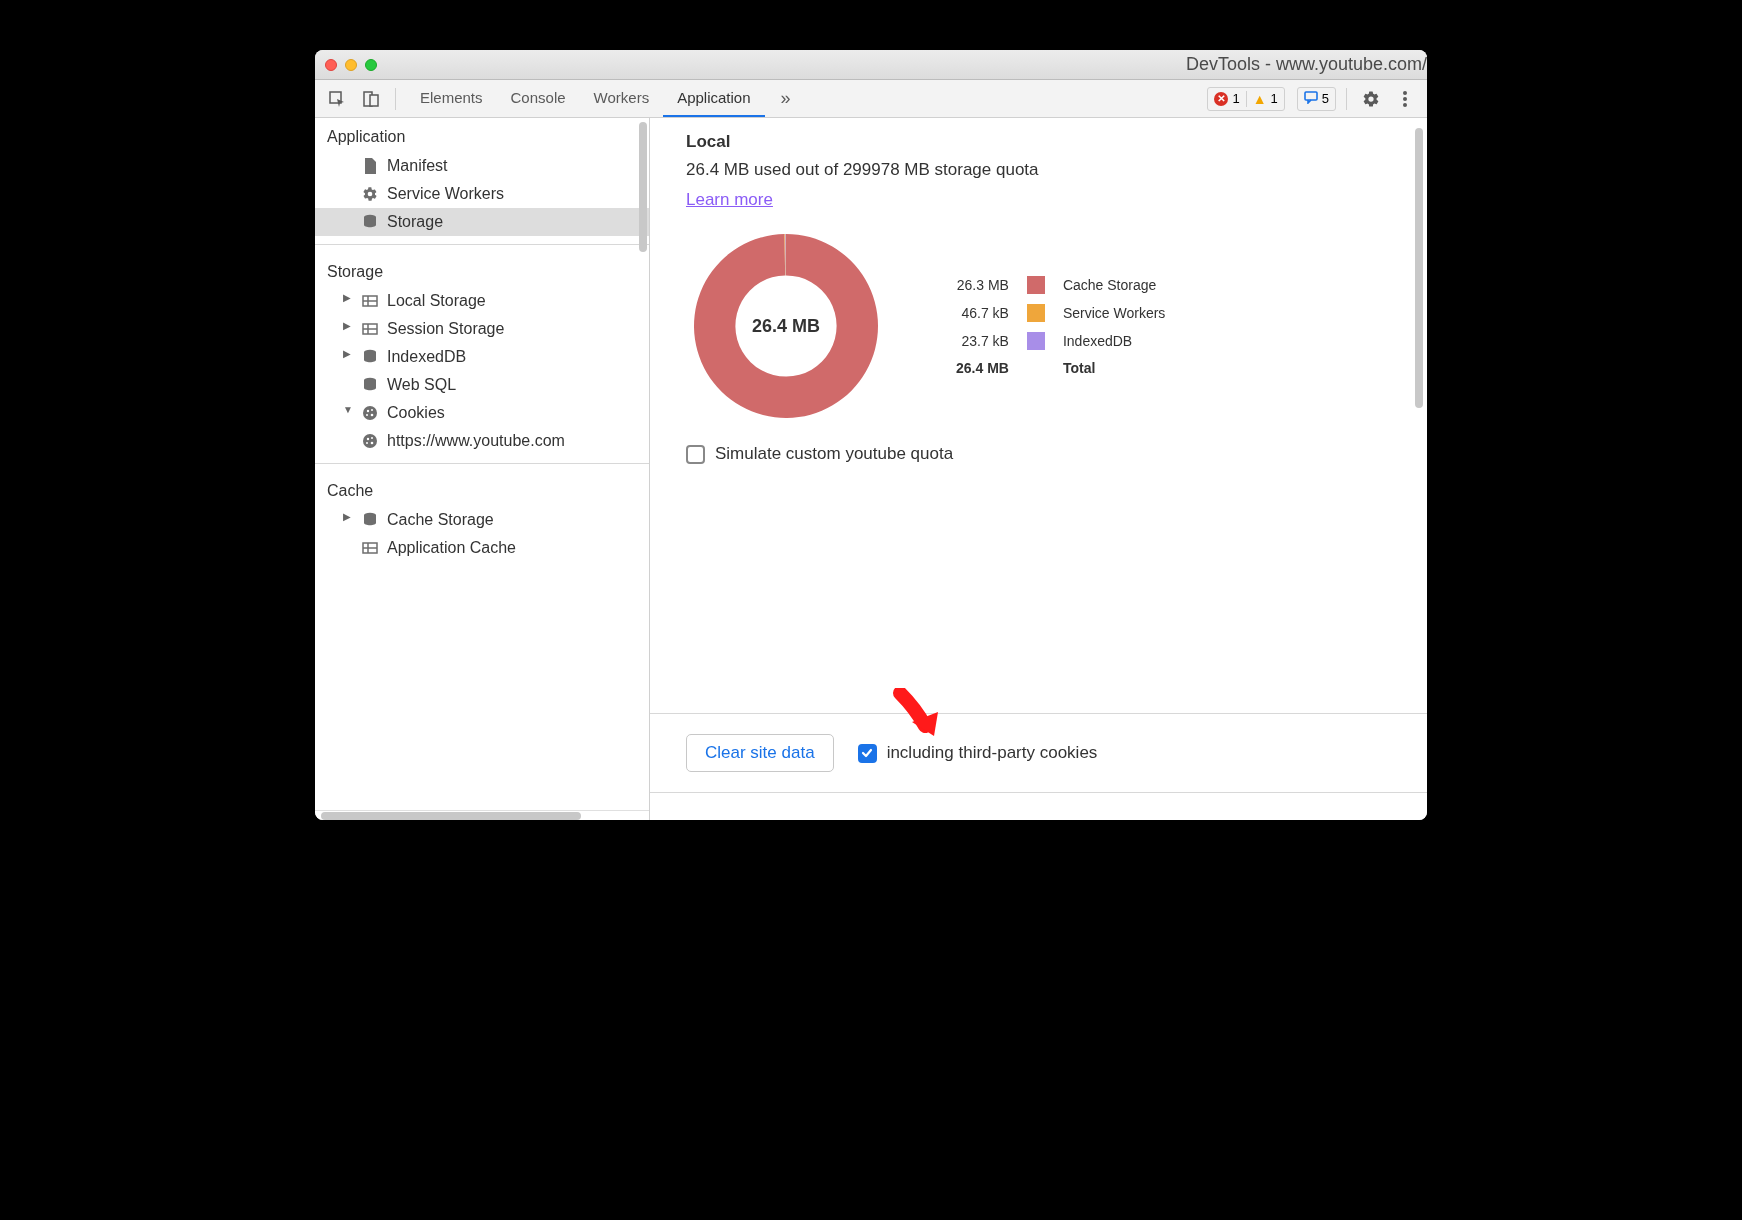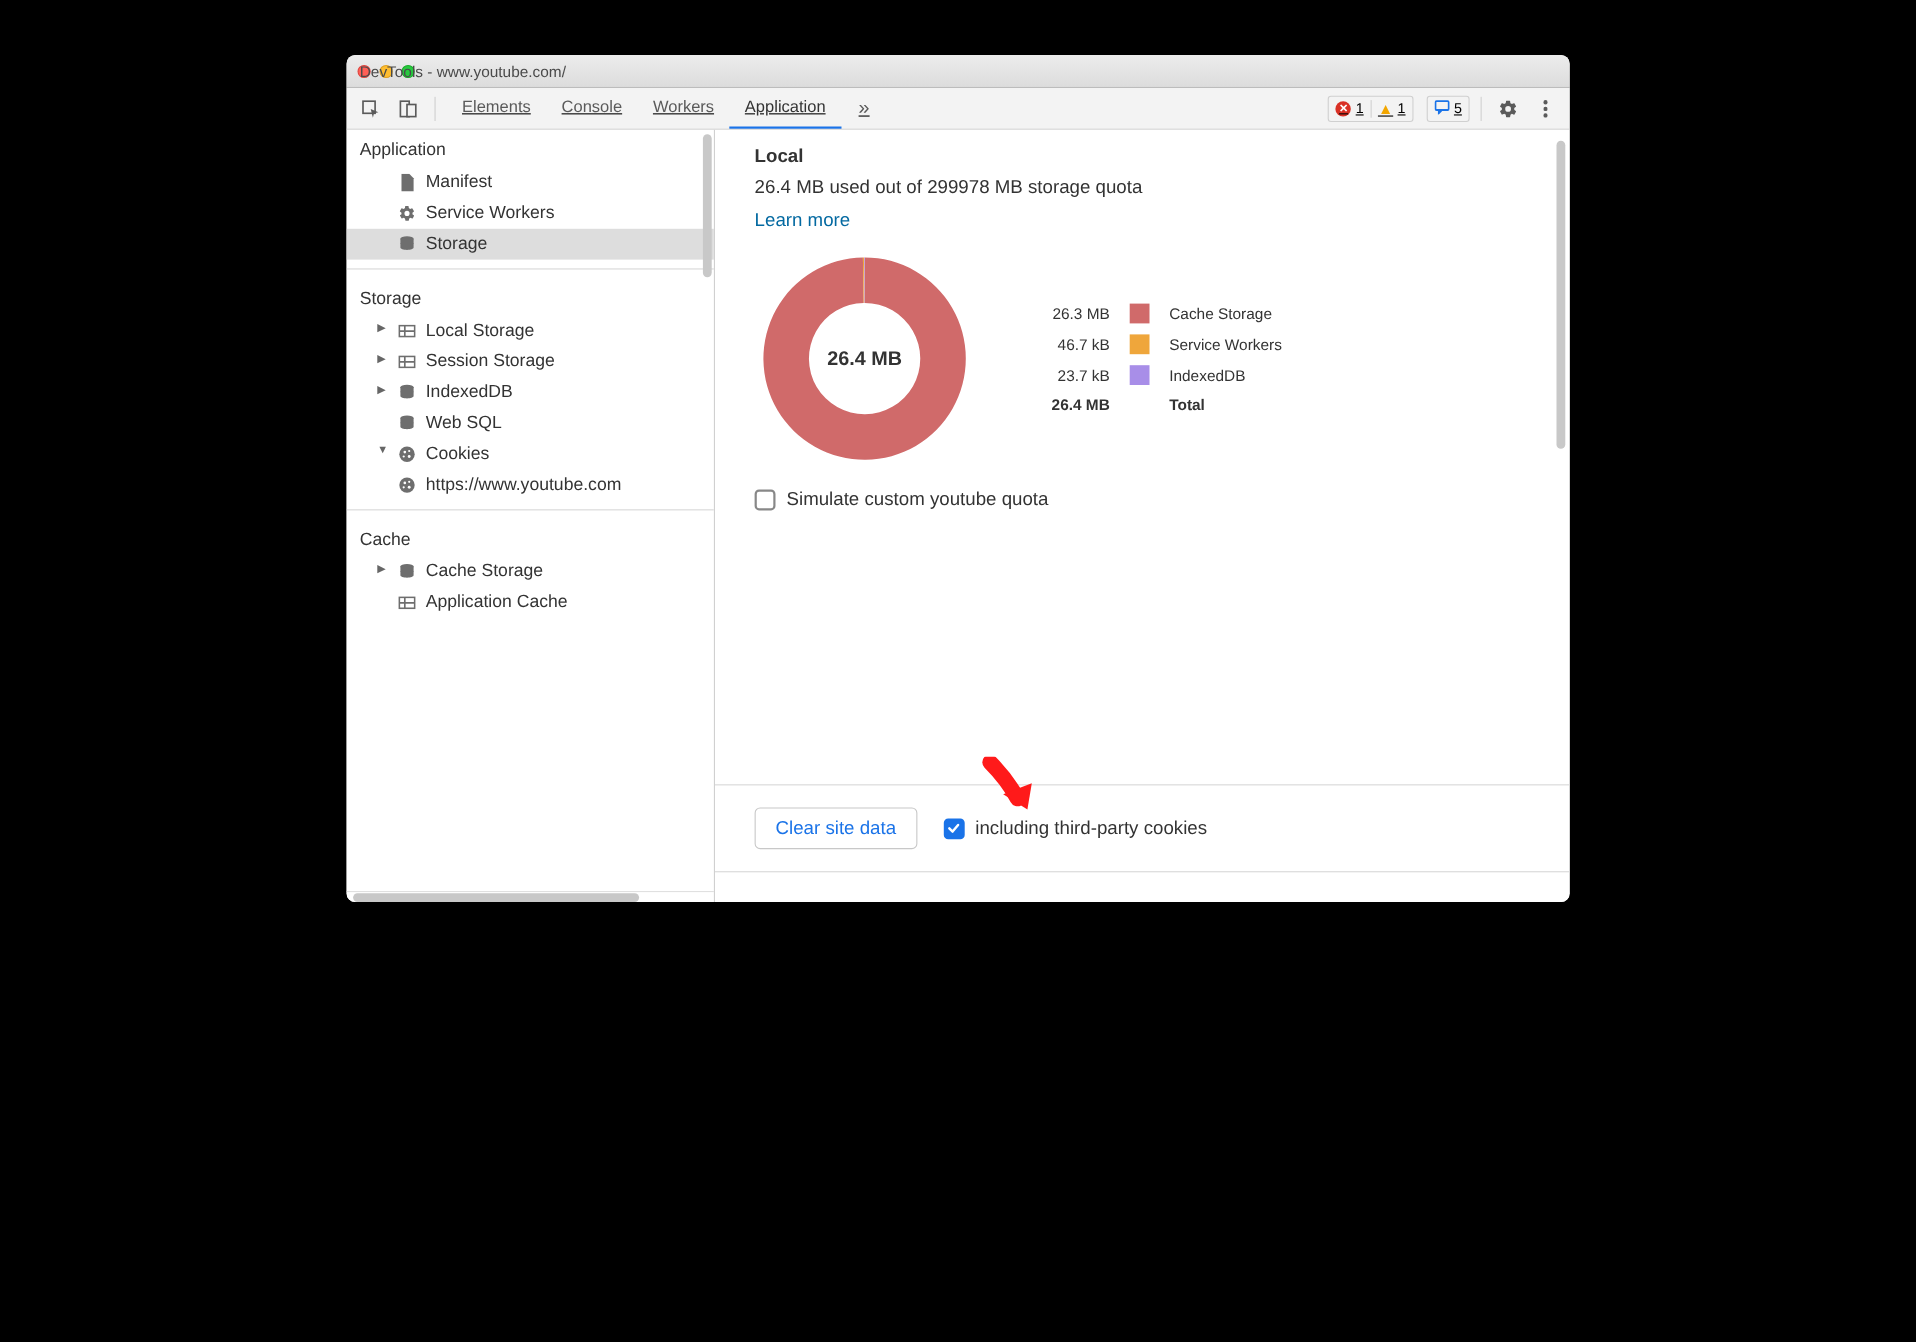--- a/index.html
+++ b/index.html
@@ -30,31 +30,30 @@
       display: flex;
       align-items: center;
       padding: 0 10px;
       position: relative;
     }
     .traffic-lights { display: flex; gap: 8px; }
     .traffic-light { width: 12px; height: 12px; border-radius: 50%; }
     .tl-red { background: #ff5f56; border: 1px solid #e0443e; }
     .tl-yellow { background: #ffbd2e; border: 1px solid #dea123; }
     .tl-green { background: #27c93f; border: 1px solid #1aab29; }
-    .win-title { position:absolute; left:12px; right:0; text-align:left; font-size:14px; color:#4a4a4a; }
+    .win-title { position:absolute; left:0; right:0; text-align:right; font-size:18px; color:#4a4a4a; }
 
     .toolbar {
       height: 38px;
       background: #f3f3f3;
       border-bottom: 1px solid #d0d0d0;
       display: flex;
       align-items: center;
       padding: 0 8px;
       gap: 6px;
-      text-decoration: underline;
     }
     .tb-icon-btn {
       width: 28px; height: 28px;
       display: flex; align-items: center; justify-content: center;
       color: #5a5a5a;
       border-radius: 3px;
     }
     .tb-divider { width:1px; height:22px; background:#d0d0d0; margin:0 4px; }
     .tabs { display:flex; align-items:stretch; height:100%; }
     .tab {
@@ -95,21 +94,21 @@
     .sidebar-hbar-thumb { height:8px; width:260px; background:#c8c8c8; border-radius:4px; margin-left:6px; }
     .sidebar-vbar { position:absolute; right:2px; top:4px; width:8px; height:130px; background:#c8c8c8; border-radius:4px; }
 
     
     .main { flex:1; display:flex; flex-direction:column; position:relative; }
     .main-scroll { flex:1; overflow:hidden; padding: 14px 24px 0 36px; }
     .main-vbar { position:absolute; right:4px; top:10px; width:8px; height:280px; background:#c8c8c8; border-radius:4px; }
 
     .usage-title { font-size:17px; font-weight:600; color:#333; margin-bottom:8px; }
     .usage-text { font-size:17px; color:#333; margin-bottom:10px; }
-    .learn-more { font-size:17px; color:#0369a1; cursor:pointer; display:inline-block; margin-bottom:16px; }
+    .learn-more { font-size:17px; color:#8b5cf6; text-decoration:underline; cursor:pointer; display:inline-block; margin-bottom:16px; }
 
     .chart-row { display:flex; align-items:center; gap:60px; margin-bottom:18px; }
     .donut-wrap { position:relative; width:200px; height:200px; }
     .donut-center { position:absolute; inset:0; display:flex; align-items:center; justify-content:center; font-weight:700; font-size:18px; color:#333; }
 
     .legend-table { font-size:14px; color:#333; }
     .legend-table td { padding: 4px 8px; }
     .legend-val { text-align:right; white-space:nowrap; }
     .swatch { width:18px; height:18px; display:inline-block; vertical-align:middle; }
     .legend-total td { font-weight:700; }

